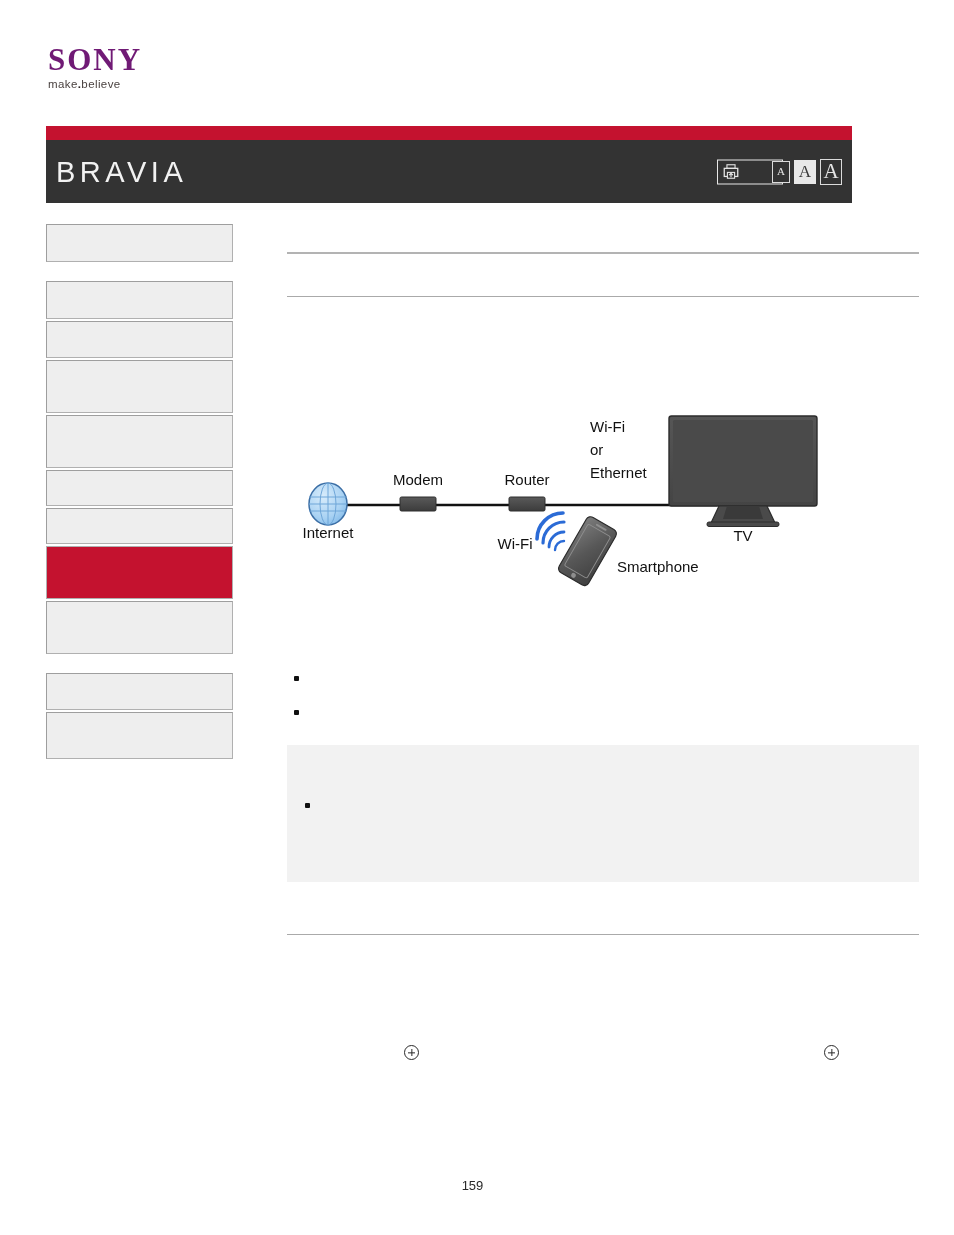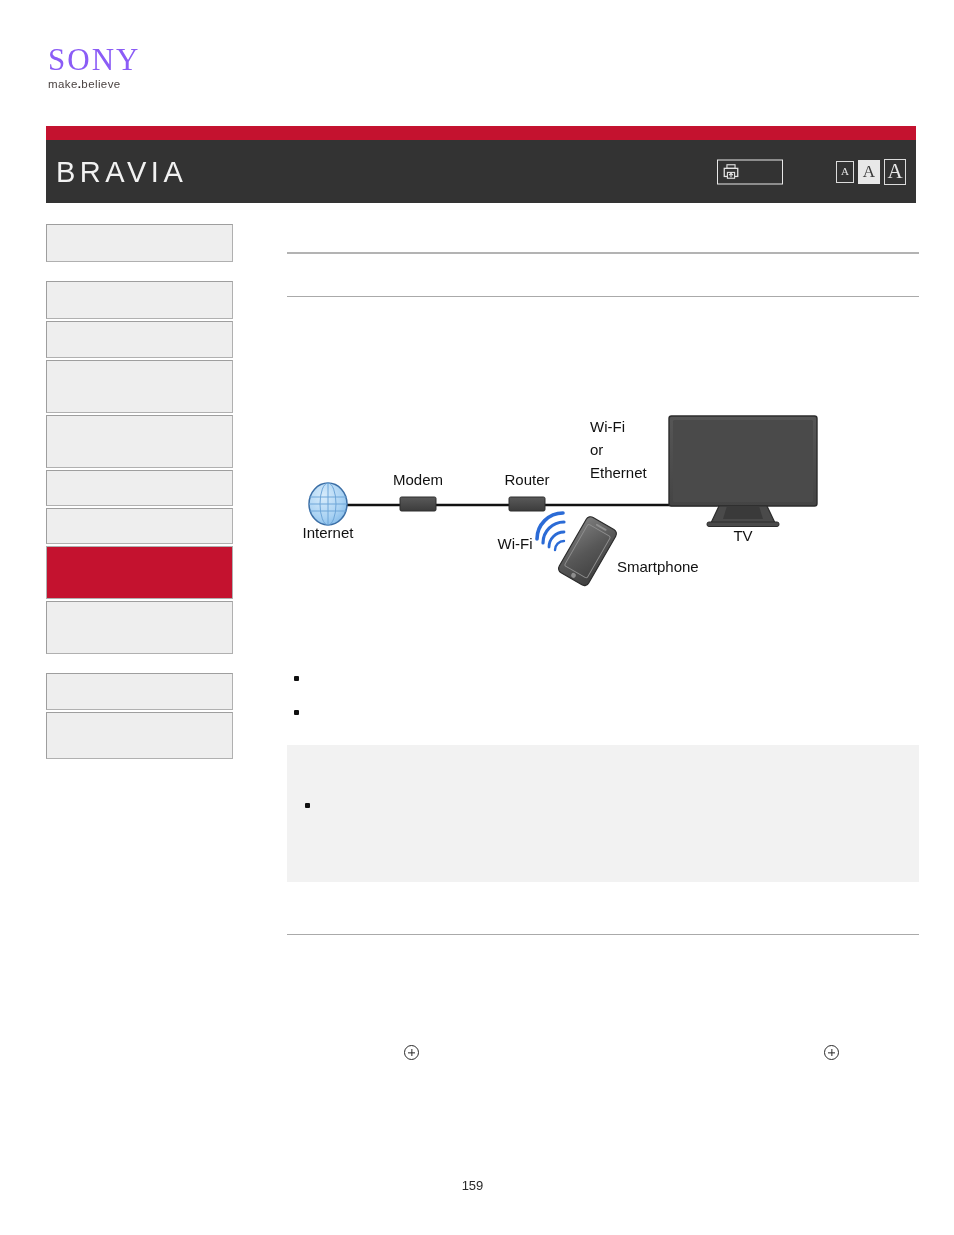--- a/index.html
+++ b/index.html
@@ -17,41 +17,41 @@
   .sony-logo {
     position: absolute;
     left: 48px;
     top: 44px;
     width: 200px;
     height: 46px;
   }
   .sony-word {
     font-family: "Liberation Serif", serif;
     font-size: 31px;
-    font-weight: normal;
+    font-weight: bold;
     letter-spacing: 2.0px;
-    color: #8b5cf6;
+    color: #701a75;
     line-height: 1;
   }
   .sony-tag {
     margin-top: 4px;
     font-family: "Liberation Sans", sans-serif;
     font-size: 11.5px;
     letter-spacing: 0.4px;
     color: #4a4240;
     line-height: 1;
   }
   .sony-tag .dot { color: #2b2220; font-weight: bold; }
 
   
   .header-wrap {
     position: absolute;
     left: 46px;
     top: 126px;
-    width: 870px;
+    width: 806px;
     border-radius: 12px;
   }
   .header-redbar {
     height: 14px;
     width: 100%;
     background: #c4122f;
   }
   .header-band {
     height: 63px;
     width: 100%;

